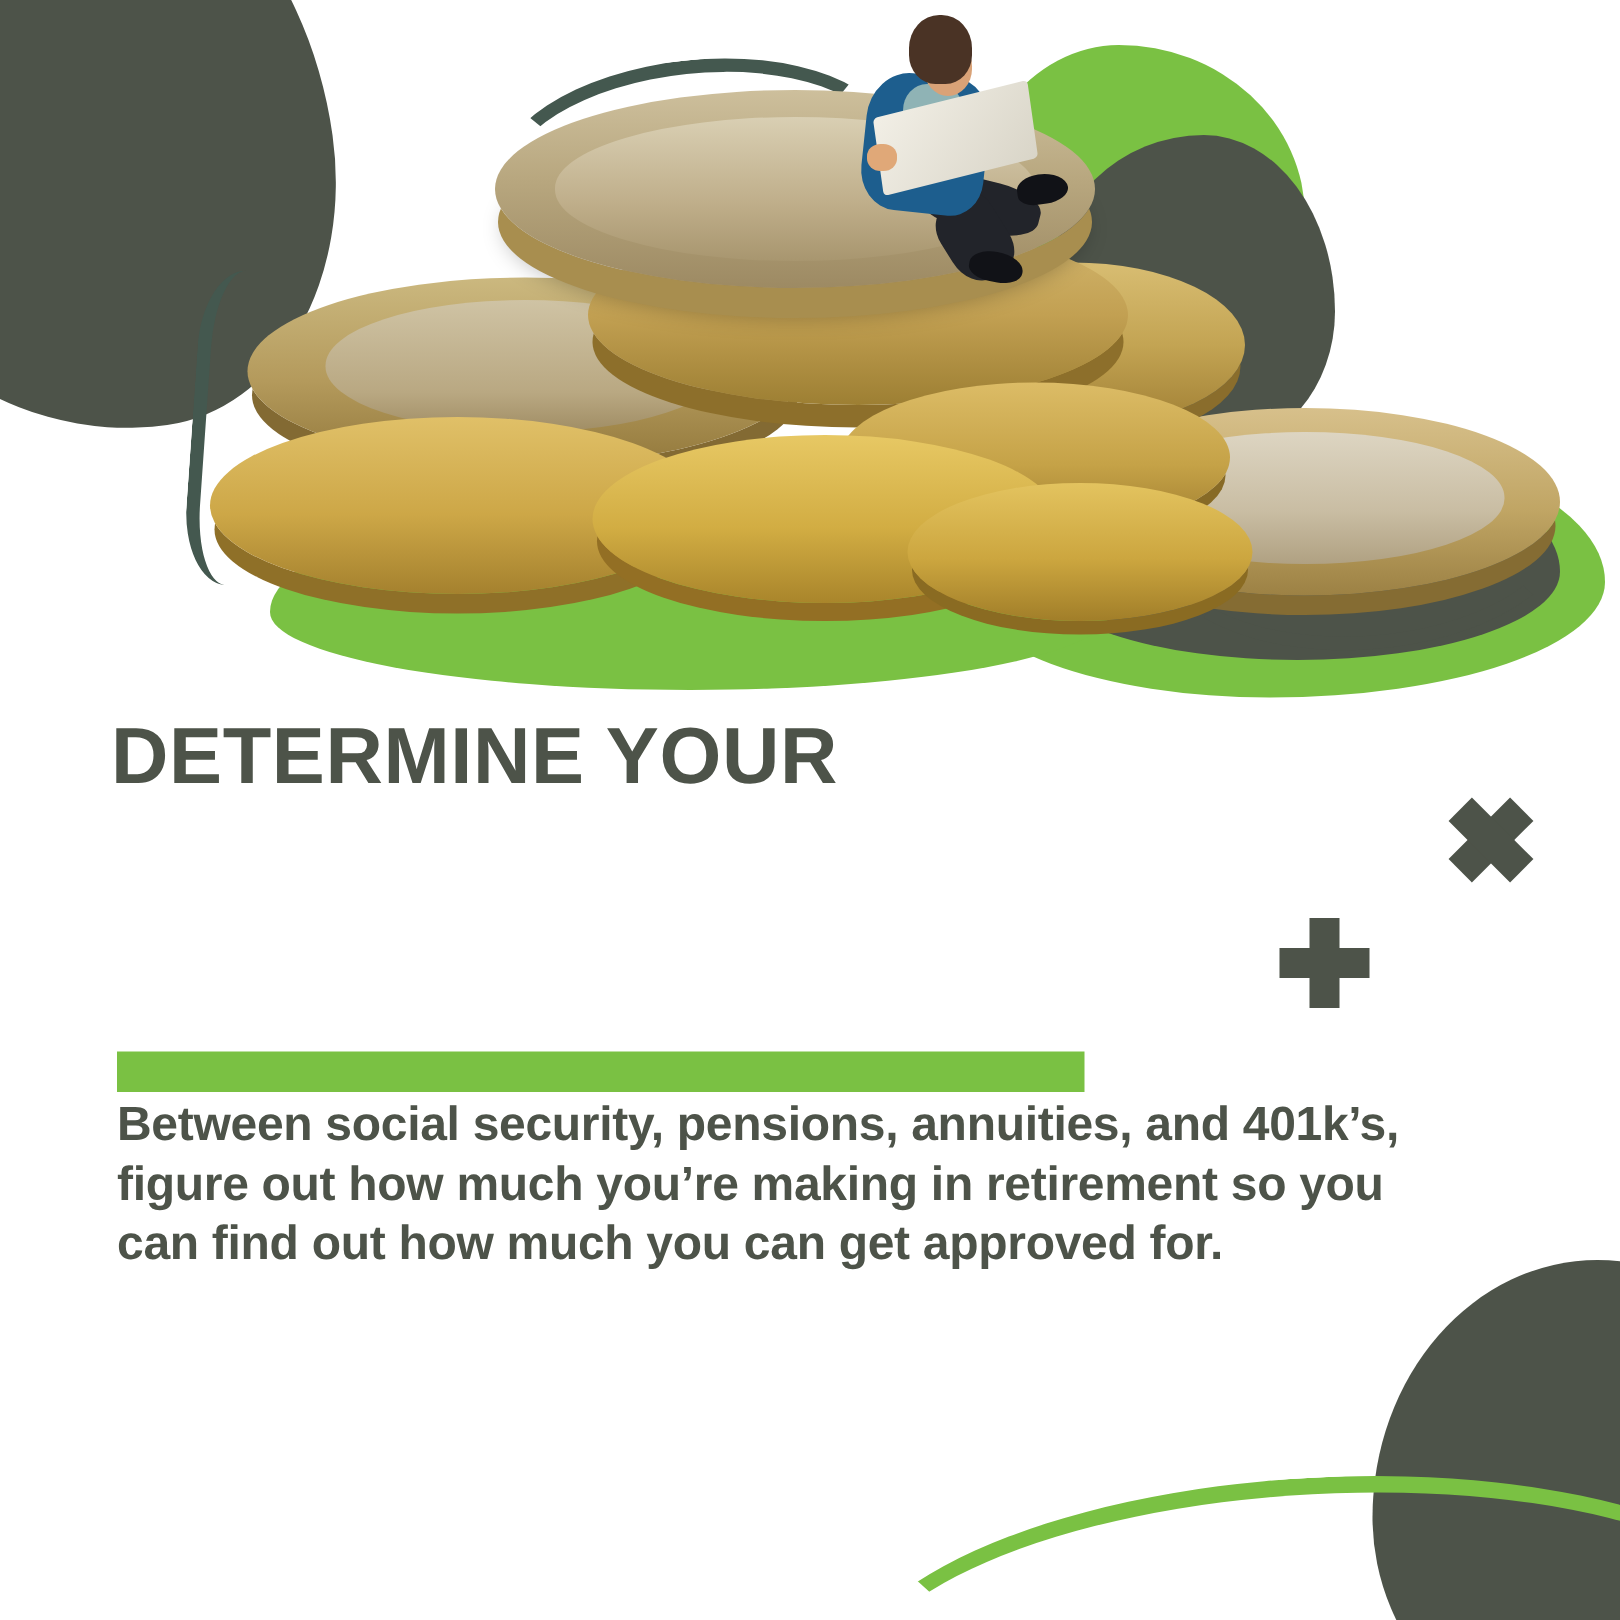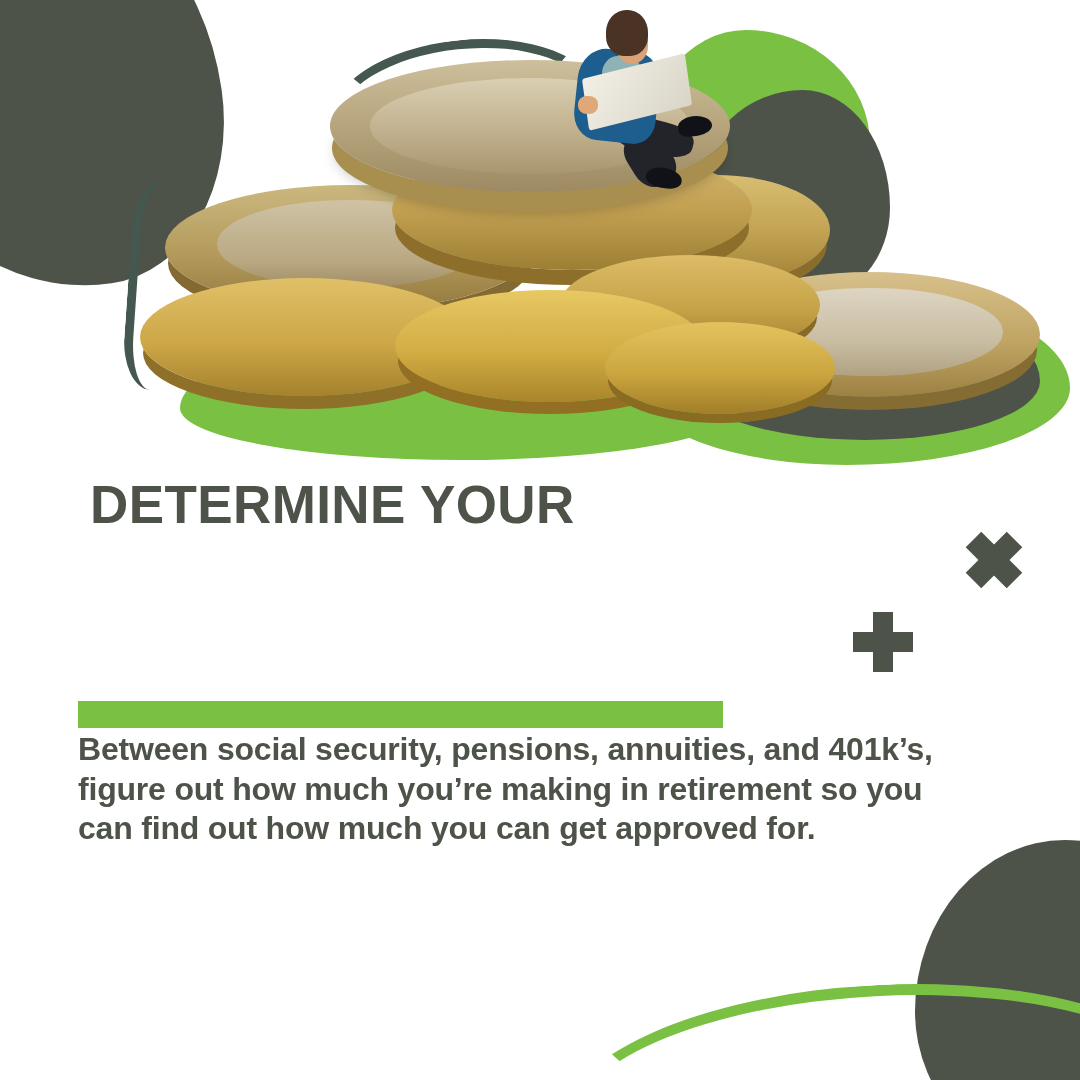--- a/index.html
+++ b/index.html
@@ -175,21 +175,21 @@
   .fig-leg2  { position:absolute; left:62px;  top:130px; width:56px; height:42px;
                background:#22242a; border-radius:26% 34% 40% 34%; transform:rotate(58deg); }
   .fig-shoe  { position:absolute; left:118px; top:108px; width:34px; height:20px;
                background:#111217; border-radius:50% 60% 50% 40%; transform:rotate(-8deg); }
   .fig-shoe2 { position:absolute; left:86px;  top:160px; width:36px; height:20px;
                background:#111217; border-radius:50% 55% 45% 45%; transform:rotate(10deg); }
 
   
   .eyebrow {
     position: absolute;
-    left: 90px;
+    left: 74px;
     top: 478px;
     font-size: 53px;
     font-weight: 700;
     letter-spacing: 0.4px;
     color: #4D5349;
     line-height: 1;
     white-space: nowrap;
   }
   .headline {
     position: absolute;

